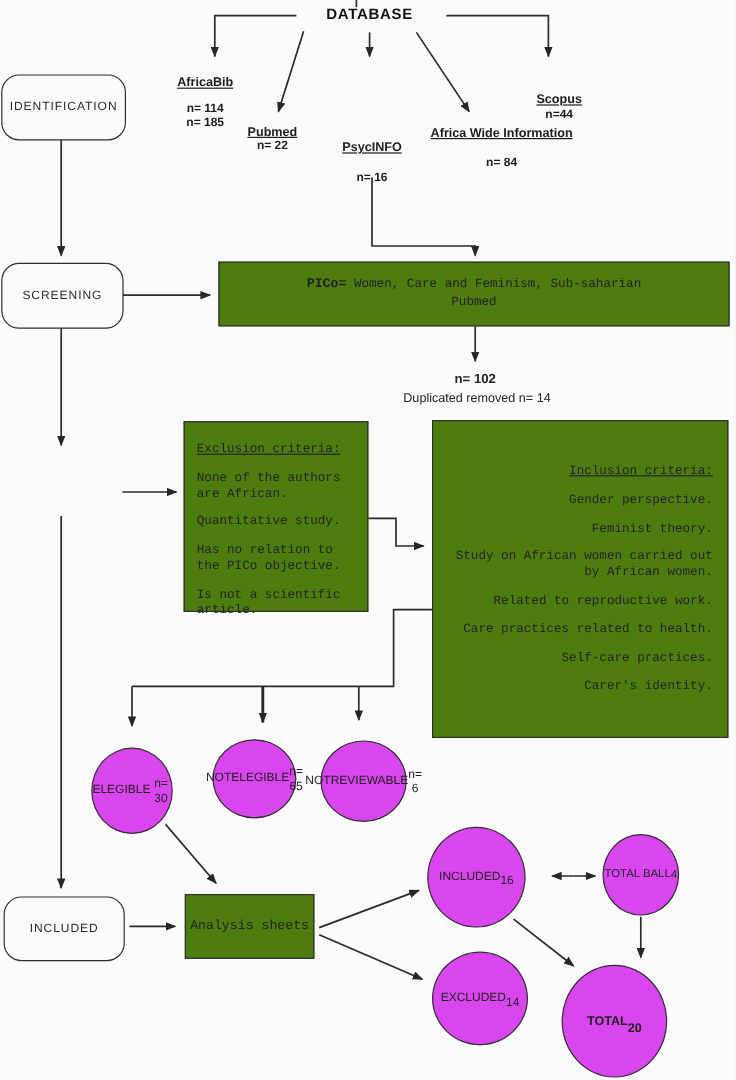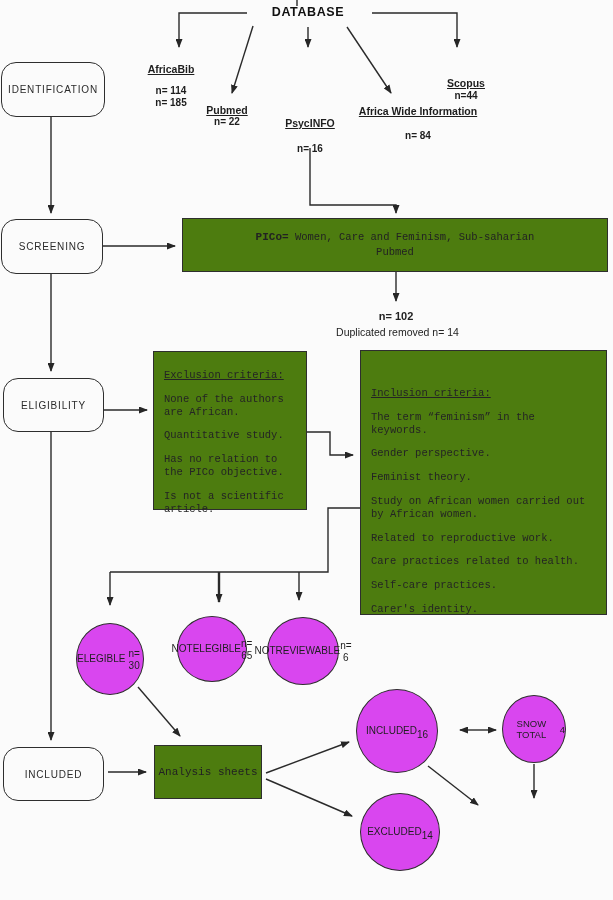--- a/index.html
+++ b/index.html
@@ -141,44 +141,42 @@
 
   <div class="abs db" style="left:426px;top:77px;width:80px;">
     <div class="name">Scopus</div>
     <div class="counts" style="margin-top:1px;">
       <div>n=44</div>
     </div>
   </div>
 
   <div class="abs stage" style="left:1px;top:62px;width:102px;height:53px;">IDENTIFICATION</div>
   <div class="abs stage" style="left:1px;top:219px;width:100px;height:53px;">SCREENING</div>
-  <div class="abs stage" style="left:3px;top:378px;width:99px;height:52px;">ELIGIBILITY</div>
   <div class="abs stage" style="left:3px;top:747px;width:99px;height:52px;">INCLUDED</div>
 
   <div class="abs rect pico" style="left:182px;top:218px;width:426px;height:54px;">
     <div>
       <b>PICo=</b><span> Women, Care and Feminism, Sub-saharian</span>
     </div>
     <div>Pubmed</div>
   </div>
 
   <div class="abs n102 center-text" style="left:336px;top:310px;width:120px;">n= 102</div>
   <div class="abs dup center-text" style="left:300px;top:326px;width:195px;">Duplicated removed n= 14</div>
 
   <div class="abs rect criteria" style="left:153px;top:351px;width:154px;height:159px;padding:17px 8px 0 10px;">
     <div class="ctitle">Exclusion criteria:</div>
     <p>None of the authors are African.</p>
     <p>Quantitative study.</p>
     <p>Has no relation to the PICo objective.</p>
     <p>Is not a scientific article.</p>
   </div>
 
-  <div class="abs rect criteria" style="left:360px;top:350px;width:247px;height:265px;padding:36px 12px 16px 10px;">
+  <div class="abs rect criteria" style="left:360px;top:350px;width:247px;height:265px;padding:36px 12px 16px 10px;text-align:right;">
     <div class="ctitle">Inclusion criteria:</div>
-    <p>The term “feminism” in the keywords.</p>
     <p>Gender perspective.</p>
     <p>Feminist theory.</p>
     <p>Study on African women carried out by African women.</p>
     <p>Related to reproductive work.</p>
     <p>Care practices related to health.</p>
     <p>Self-care practices.</p>
     <p>Carer's identity.</p>
   </div>
 
   <div class="abs circle tight" style="left:76px;top:623px;width:68px;height:72px;">
@@ -200,23 +198,27 @@
   </div>
 
   <div class="abs rect analysis" style="left:154px;top:745px;width:108px;height:54px;">Analysis sheets</div>
 
   <div class="abs circle" style="left:356px;top:689px;width:82px;height:84px;">
     <div>INCLUDED</div>
     <div class="num">16</div>
   </div>
 
   <div class="abs circle tight smallcap" style="left:502px;top:695px;width:64px;height:68px;">
-    <div>SNOW TOTAL</div>
+    <div>TOTAL BALL</div>
     <div class="num">4</div>
   </div>
 
   <div class="abs circle" style="left:360px;top:793px;width:80px;height:78px;">
     <div>EXCLUDED</div>
     <div class="num">14</div>
   </div>
 
+  <div class="abs circle boldtxt" style="left:468px;top:804px;width:88px;height:94px;">
+    <div>TOTAL</div>
+    <div class="num" style="margin-top:12px;">20</div>
+  </div>
 
 </div>
 
 </body></html>

